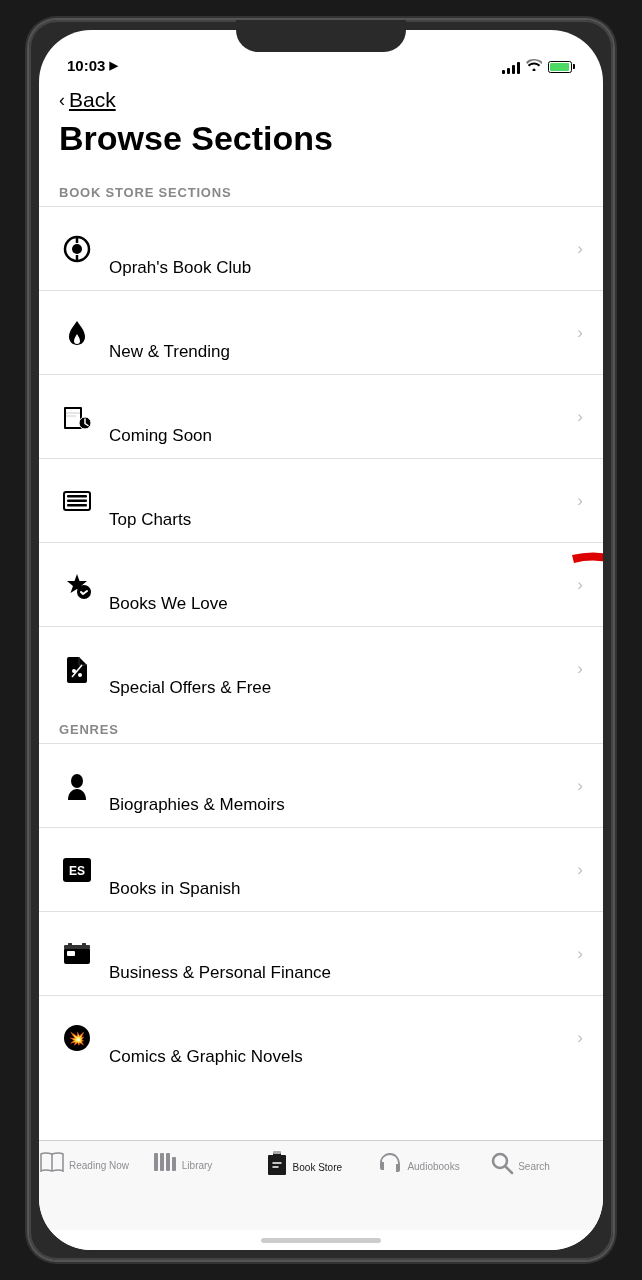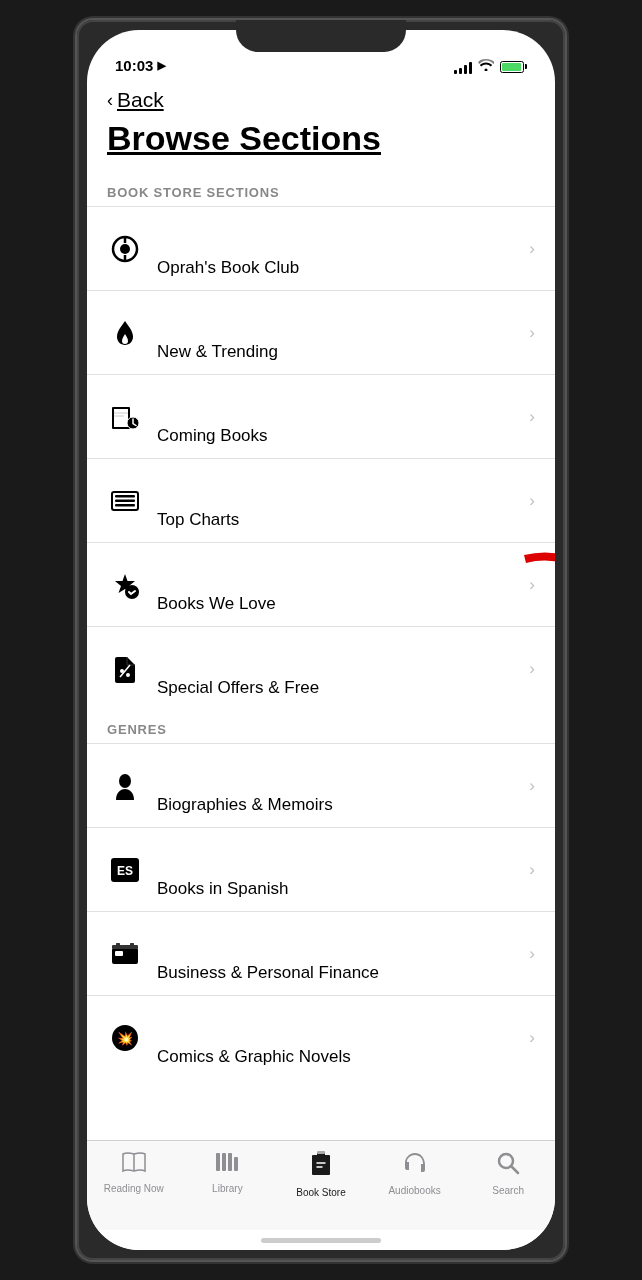--- a/index.html
+++ b/index.html
@@ -10,24 +10,24 @@
       height: 1280px;
       background: #1a1a1a;
       display: flex;
       justify-content: center;
       align-items: center;
       font-family: -apple-system, 'Helvetica Neue', Arial, sans-serif;
       overflow: hidden;
     }
 
     .phone-frame {
-      width: 488px;
+      width: 584px;
       height: 1240px;
       background: #2a2a2a;
-      border-radius: 16px;
+      border-radius: 28px;
       position: relative;
       box-shadow:
         0 0 0 2px #555,
         0 0 0 4px #333,
         inset 0 0 0 2px #444;
       overflow: hidden;
     }
 
     
     .phone-frame::before {
@@ -178,21 +178,20 @@
 
     .back-text {
       font-size: 21px;
       color: #000;
       text-decoration: underline;
     }
 
     
     .page-title {
       padding: 4px 20px 16px;
-      text-decoration: underline;
     }
 
     .page-title h1 {
       font-size: 34px;
       font-weight: 800;
       color: #000;
       line-height: 1.1;
     }
 
     
@@ -247,21 +246,21 @@
       border-top: 0.5px solid #d0d0d0;
       display: flex;
       align-items: flex-start;
       padding-top: 10px;
       flex-shrink: 0;
     }
 
     .tab-item {
       flex: 1;
       display: flex;
-      flex-direction: column;
+      flex-direction: row;
       align-items: center;
       gap: 4px;
       cursor: pointer;
     }
 
     .tab-icon {
       font-size: 24px;
       color: #8e8e93;
     }
 
@@ -389,21 +388,21 @@
         <div class="item-icon">
           <svg width="30" height="28" viewBox="0 0 30 28" fill="none">
             <rect x="2" y="4" width="18" height="22" rx="1" fill="#000"></rect>
             <rect x="4" y="6" width="14" height="18" fill="#fff"></rect>
             <path d="M4 10h14" stroke="#ccc" stroke-width="1"></path>
             <path d="M4 13h10" stroke="#ccc" stroke-width="1"></path>
             <circle cx="23" cy="20" r="6" fill="#000" stroke="#fff" stroke-width="1"></circle>
             <path d="M23 16v4.5l3 2" stroke="#fff" stroke-width="1.5" stroke-linecap="round"></path>
           </svg>
         </div>
-        <span class="item-label">Coming Books</span>
+        <span class="item-label">Coming Soon</span>
         <span class="item-chevron">›</span>
       </div>
 
       <div class="list-item">
         <div class="item-icon">
           <svg width="28" height="20" viewBox="0 0 28 20" fill="none">
             <rect x="1" y="1" width="26" height="18" rx="2" stroke="#000" stroke-width="2" fill="none"></rect>
             <rect x="4" y="4" width="20" height="2.5" rx="1" fill="#000"></rect>
             <rect x="4" y="8.5" width="20" height="2.5" rx="1" fill="#000"></rect>
             <rect x="4" y="13" width="20" height="2.5" rx="1" fill="#000"></rect>

